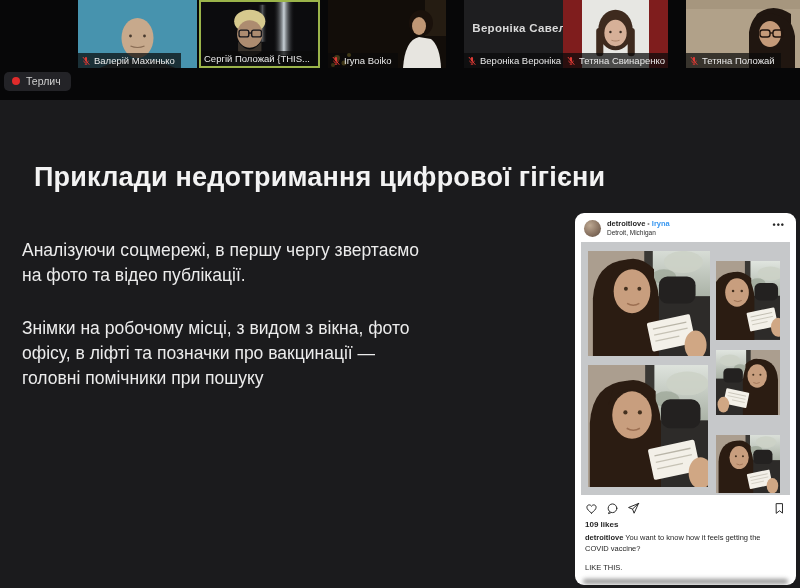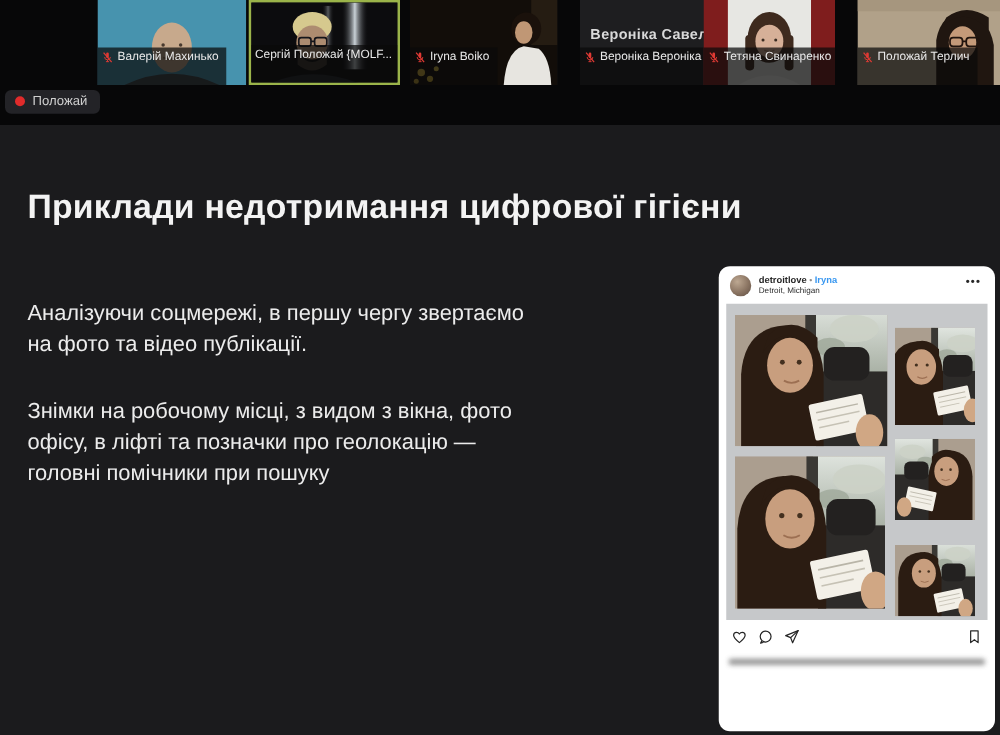--- a/index.html
+++ b/index.html
@@ -9,35 +9,35 @@
 
   
   .strip{position:absolute;left:0;top:0;width:800px;height:68px;background:#070708;}
   .tile{position:absolute;top:0;height:68px;background:#101012;overflow:hidden;}
   .tile svg.scene{position:absolute;inset:0;width:100%;height:100%;display:block;}
   .tile.speaking{border:2px solid #9bb44a;}
   .novideo{position:absolute;inset:0;background:#1e1e20;}
   .overlay-name{position:absolute;left:0;right:0;top:32%;text-align:center;font-weight:700;
                 font-size:11.5px;color:#d9d9d9;letter-spacing:.3px;white-space:nowrap;}
   .name-bar{position:absolute;left:0;bottom:0;max-width:100%;display:inline-flex;align-items:center;
-            gap:3px;background:rgba(10,10,10,.72);padding:2px 6px 17px 3px;font-size:9.5px;
+            gap:3px;background:rgba(10,10,10,.72);padding:2px 6px 2px 3px;font-size:9.5px;
             color:#e9e9e9;white-space:nowrap;overflow:hidden;}
   .mic{width:10px;height:10px;flex:0 0 auto;}
   .letterbox{position:absolute;left:19px;right:19px;top:0;bottom:0;overflow:hidden;}
   .letterbox svg{width:100%;height:100%;display:block;}
 
   
   .record{position:absolute;left:4px;top:72px;display:inline-flex;align-items:center;gap:6px;
           background:#232327;border-radius:5px;padding:3px 10px 4px 8px;font-size:10.5px;
           color:#cfcfcf;}
   .record .dot{width:8px;height:8px;border-radius:50%;background:#e02b2b;}
 
   
   .slide{position:absolute;left:0;top:100px;width:800px;height:488px;background:#1b1b1d;}
-  .slide h1{position:absolute;left:22px;top:50px;margin:0;font-size:27px;font-weight:700;
+  .slide h1{position:absolute;left:22px;top:50px;margin:12px;font-size:27px;font-weight:700;
             color:#f3f3f3;letter-spacing:.2px;text-align:center;}
   .body-text{position:absolute;left:22px;top:126px;width:480px;font-size:17.5px;
              line-height:25px;color:#ececec;}
   .body-text p{margin:12px 0 28px;white-space:pre-line;}
 
   
   .ig-card{position:absolute;left:575px;top:113px;width:221px;height:372px;background:#fff;
            border-radius:9px;color:#262626;overflow:hidden;}
   .ig-header{display:flex;align-items:center;gap:6px;padding:6px 9px 5px;}
   .avatar{width:17px;height:17px;border-radius:50%;flex:0 0 auto;
@@ -143,21 +143,21 @@
         <rect x="58" y="4" width="10" height="38" fill="url(#beam)" opacity=".35"></rect>
         <ellipse cx="50" cy="21" rx="16" ry="12" fill="#d6c98e"></ellipse>
         <ellipse cx="50" cy="34" rx="13" ry="14" fill="#ad8c70"></ellipse>
         <path d="M38 42 Q50 58 62 42 L62 52 Q50 62 38 52 Z" fill="#3a332c"></path>
         <rect x="39" y="30" width="10" height="7" rx="2" fill="none" stroke="#15151a" stroke-width="1.4"></rect>
         <rect x="52" y="30" width="10" height="7" rx="2" fill="none" stroke="#15151a" stroke-width="1.4"></rect>
         <line x1="49" y1="33" x2="52" y2="33" stroke="#15151a" stroke-width="1.4"></line>
         <path d="M14 68 Q50 52 90 68 Z" fill="#20242a"></path>
       </svg>
       <div class="name-bar">
-        <span>Сергій Положай {MOLF...</span>
+        <span>Сергій Положай {THIS...</span>
       </div>
     </div>
 
     <div class="tile" style="left:328px;width:118px;">
       <svg class="scene" viewBox="0 0 120 68" preserveAspectRatio="xMidYMid slice">
         <rect width="120" height="68" fill="#120d09"></rect>
         <rect x="98" y="0" width="22" height="36" fill="#2a2015" opacity=".8"></rect>
         <ellipse cx="94" cy="23" rx="12" ry="13" fill="#1a110b"></ellipse>
         <ellipse cx="92" cy="26" rx="7" ry="9" fill="#c09775"></ellipse>
         <path d="M76 68 Q78 40 92 37 L104 39 Q113 46 114 68 Z" fill="#e7e5e0"></path>
@@ -215,37 +215,37 @@
         <ellipse cx="87" cy="34" rx="11" ry="13" fill="#c49a79"></ellipse>
         <path d="M70 22 Q88 4 108 24 L108 14 Q90 2 74 14 Z" fill="#201610"></path>
         <rect x="77" y="30" width="10" height="7" rx="2.5" fill="none" stroke="#20140e" stroke-width="1.4"></rect>
         <rect x="90" y="30" width="10" height="7" rx="2.5" fill="none" stroke="#20140e" stroke-width="1.4"></rect>
         <line x1="87" y1="33" x2="90" y2="33" stroke="#20140e" stroke-width="1.4"></line>
       </svg>
       <div class="name-bar">
         <svg class="mic" viewBox="0 0 24 24">
             <use href="#micoff"></use>
           </svg>
-        <span>Положай Терлич</span>
+        <span>Тетяна Положай</span>
       </div>
     </div>
   </div>
 
   <div class="record">
     <span class="dot"></span>
-    <span>Положай</span>
+    <span>Терлич</span>
   </div>
 
   <div class="slide">
     <h1>Приклади недотримання цифрової гігієни</h1>
     <div class="body-text">
       <p>Аналізуючи соцмережі, в першу чергу звертаємо
 на фото та відео публікації.</p>
       <p>Знімки на робочому місці, з видом з вікна, фото
-офісу, в ліфті та позначки про геолокацію —
+офісу, в ліфті та позначки про вакцинації —
 головні помічники при пошуку</p>
     </div>
 
     <div class="ig-card">
       <div class="ig-header">
         <div class="avatar"></div>
         <div class="hdr-text">
           <div class="hdr-top">
             <span>detroitlove</span><span class="sep">•</span><span class="follow">Iryna</span>
           </div>
@@ -293,16 +293,21 @@
         <svg viewBox="0 0 24 24">
           <path d="M21.3 2.7 2.9 10.2l7.3 2.9 2.9 7.6 8.2-18z"></path>
           <line x1="21.3" y1="2.7" x2="10.2" y2="13.1"></line>
         </svg>
         <span class="spacer"></span>
         <svg viewBox="0 0 24 24">
           <path d="M6.5 3h11v17.5L12 16.2 6.5 20.5z"></path>
         </svg>
       </div>
 
+      <div class="likes">109 likes</div>
+      <div class="caption">
+        <span class="u">detroitlove</span><span> You want to know how it feels getting the COVID vaccine?</span>
+      </div>
+      <div class="like-this">LIKE THIS.</div>
       <div class="blur-strip"></div>
     </div>
   </div>
 </div>
 
 </body></html>

